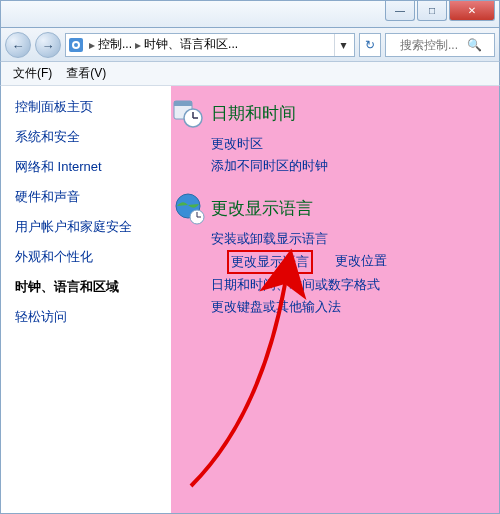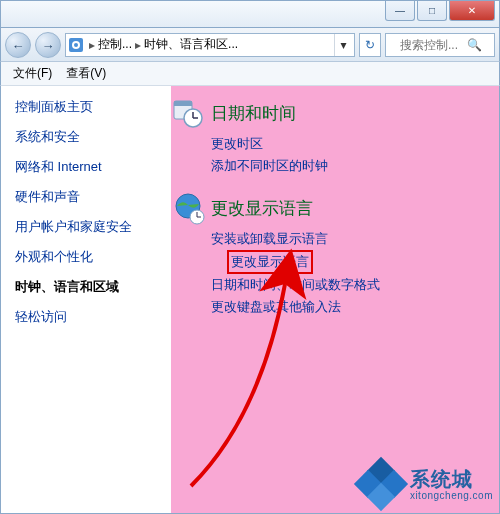--- a/index.html
+++ b/index.html
@@ -251,43 +251,32 @@
           </svg>
         </div>
         <div class="section-title">更改显示语言</div>
       </div>
       <div class="section-links">
         <div><span class="link">安装或卸载显示语言</span></div>
         <div class="linkrow">
           <span class="redbox">
             <span class="link" style="line-height:18px">更改显示语言</span>
           </span>
+          <span class="link">更改位置</span>
         </div>
         <div><span class="link">日期和时间、时间或数字格式</span></div>
         <div><span class="link">更改键盘或其他输入法</span></div>
       </div>
     </div>
 
   </div>
 
   <svg class="arrow-svg" width="500" height="430">
     <defs>
       <marker id="ah" markerWidth="14" markerHeight="14" refX="3" refY="6" orient="auto">
         <path d="M0,0 L12,6 L0,12 L3,6 Z" fill="#e00000"></path>
       </marker>
     </defs>
     <path d="M190,400 Q260,330 284,198" stroke="#e00000" stroke-width="4" fill="none" marker-end="url(#ah)"></path>
   </svg>
 
-  <div class="wm">
-    <div class="wm-diamond">
-      <div class="wm-d" style="left:13px;top:0;background:#0d5aa0"></div>
-      <div class="wm-d" style="left:0;top:13px;background:#1a73c7"></div>
-      <div class="wm-d" style="left:26px;top:13px;background:#1a73c7"></div>
-      <div class="wm-d" style="left:13px;top:26px;background:#3a8fdc"></div>
-    </div>
-    <div class="wm-text">
-      <span class="t1">系统城</span>
-      <span class="t2">xitongcheng.com</span>
-    </div>
-  </div>
 
 </div>
 
 </body></html>

